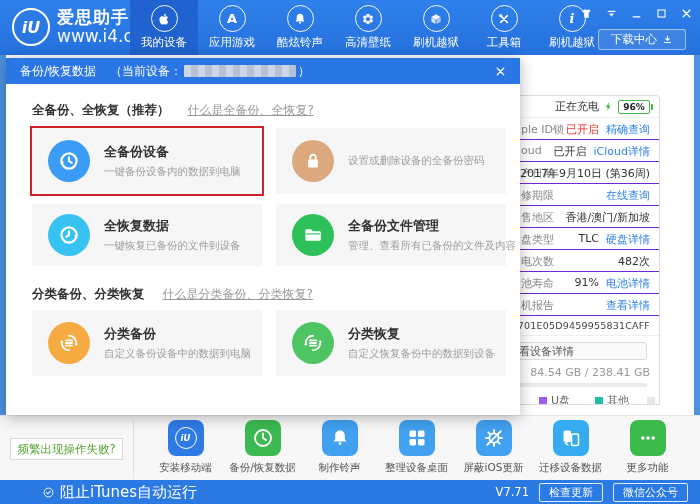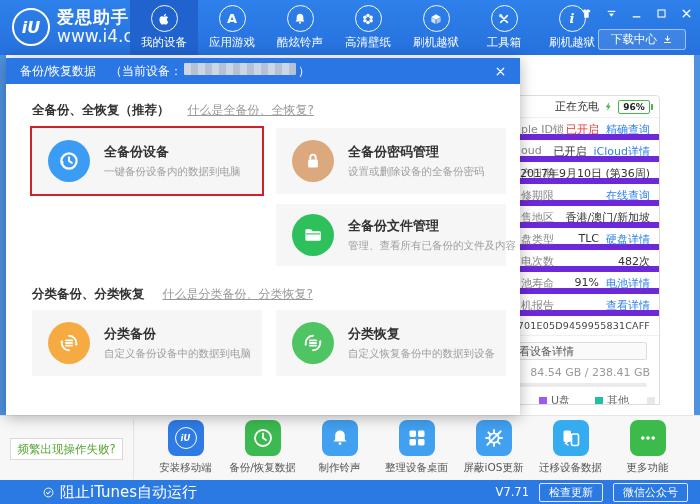--- a/index.html
+++ b/index.html
@@ -26,21 +26,21 @@
   .download-btn{position:absolute;right:14px;top:29px;width:88px;height:21px;border:1px solid rgba(255,255,255,.5);background:rgba(255,255,255,.1);border-radius:3px;color:#fff;font-size:11.5px;display:flex;align-items:center;justify-content:center;gap:5px;cursor:pointer;}
   .download-btn svg{width:11px;height:11px;}
 
   
   .content-bg{position:absolute;left:0;top:55px;width:700px;height:425px;background:#fff;}
   .edge{position:absolute;top:55px;width:6px;height:425px;background:#4e92e0;z-index:6;}
   .edge.left{left:0;} .edge.right{right:0;}
 
   
   .panel{position:absolute;left:420px;top:95px;width:240px;height:310px;background:#fff;border:1px solid #ddd;border-radius:0 4px 0 0;z-index:7;overflow:hidden;font-size:11px;}
-  .prow{position:absolute;left:0;width:238px;height:22px;border-bottom:6px solid #6d28d9;}
+  .prow{position:absolute;left:0;width:238px;height:22px;border-bottom:1px solid #6d28d9;}
   .prow .plabel{position:absolute;left:100px;top:4px;color:#888;white-space:nowrap;}
   .prow .pright{position:absolute;right:9px;top:4px;display:flex;gap:7px;white-space:nowrap;}
   .pval{color:#333;} .pval.v-red{color:#f23030;}
   .plink{color:#2f82e8;cursor:pointer;}
   .batt-row{display:flex;align-items:center;justify-content:flex-end;gap:4px;padding:0 9px;position:absolute;left:0;top:0;width:238px;height:22px;border-bottom:1px solid #f0f0f0;}
   .batt-status{color:#333;}
   .bolt svg{width:11px;height:13px;display:block;}
   .battery{position:relative;width:32px;height:14px;border:1.5px solid #43b84a;border-radius:2px;display:flex;align-items:center;justify-content:center;font-size:9px;font-weight:bold;color:#222;}
   .battery::after{content:"";position:absolute;right:-4px;top:3px;width:2.5px;height:6px;background:#43b84a;border-radius:0 1px 1px 0;}
   .serial-row{position:absolute;left:0;top:220px;width:238px;height:20px;border-bottom:1px solid #f0f0f0;}
@@ -402,21 +402,21 @@
         </div>
         <div class="tb-label">更多功能</div>
       </div>
 
     </div>
   </div>
 
   <div class="modal">
     <div class="modal-header">
       <span>备份/恢复数据</span>
-      <span style="margin-left:14px;display:flex;align-items:flex-start;">
+      <span style="margin-left:14px;display:flex;align-items:center;">
         <span>（当前设备：</span>
         <span class="device-blur"></span>
         <span>）</span>
       </span>
       <span class="modal-close">
         <svg viewBox="0 0 24 24">
             <path stroke="#fff" stroke-width="2.8" stroke-linecap="round" d="M5 5l14 14M19 5L5 19"></path>
           </svg>
       </span>
     </div>
@@ -441,25 +441,37 @@
     </div>
 
     <div class="card" style="left:270px;top:70px;height:66px;">
       <div class="circ c-tan">
         <svg viewBox="0 0 24 24">
             <rect x="7.5" y="10.5" width="9" height="7.5" rx="1.2" fill="#fff"></rect>
             <path d="M9.5 10.5V8.6a2.5 2.5 0 0 1 5 0v1.9" fill="none" stroke="#fff" stroke-width="1.7"></path>
           </svg>
       </div>
       <div class="card-txt">
-        <div class="card-title">全备份密码管理</div>
         <div class="card-desc">设置或删除设备的全备份密码</div>
       </div>
     </div>
 
+    <div class="card" style="left:26px;top:146px;height:62px;">
+      <div class="circ c-cyan">
+        <svg viewBox="0 0 24 24" style="transform:scaleX(-1);">
+            <circle cx="12" cy="12" r="7" fill="none" stroke="#fff" stroke-width="2"></circle>
+            <path d="M12 8.5V12l2.6 1.7" fill="none" stroke="#fff" stroke-width="1.8" stroke-linecap="round"></path>
+            <path fill="#fff" d="M4.2 11.2L7.6 13l-3.2 2z"></path>
+          </svg>
+      </div>
+      <div class="card-txt">
+        <div class="card-title">全恢复数据</div>
+        <div class="card-desc">一键恢复已备份的文件到设备</div>
+      </div>
+    </div>
 
     <div class="card" style="left:270px;top:146px;height:62px;">
       <div class="circ c-green">
         <svg viewBox="0 0 24 24">
             <path fill="#fff" d="M5 7.8c0-.7.5-1.2 1.2-1.2h3.9l1.7 1.9H18c.7 0 1.2.5 1.2 1.2v6.5c0 .7-.5 1.2-1.2 1.2H6.2A1.2 1.2 0 0 1 5 16.2V7.8z"></path>
             <path d="M5.5 11h13" stroke="#2ec05a" stroke-width="1"></path>
           </svg>
       </div>
       <div class="card-txt">
         <div class="card-title">全备份文件管理</div>

